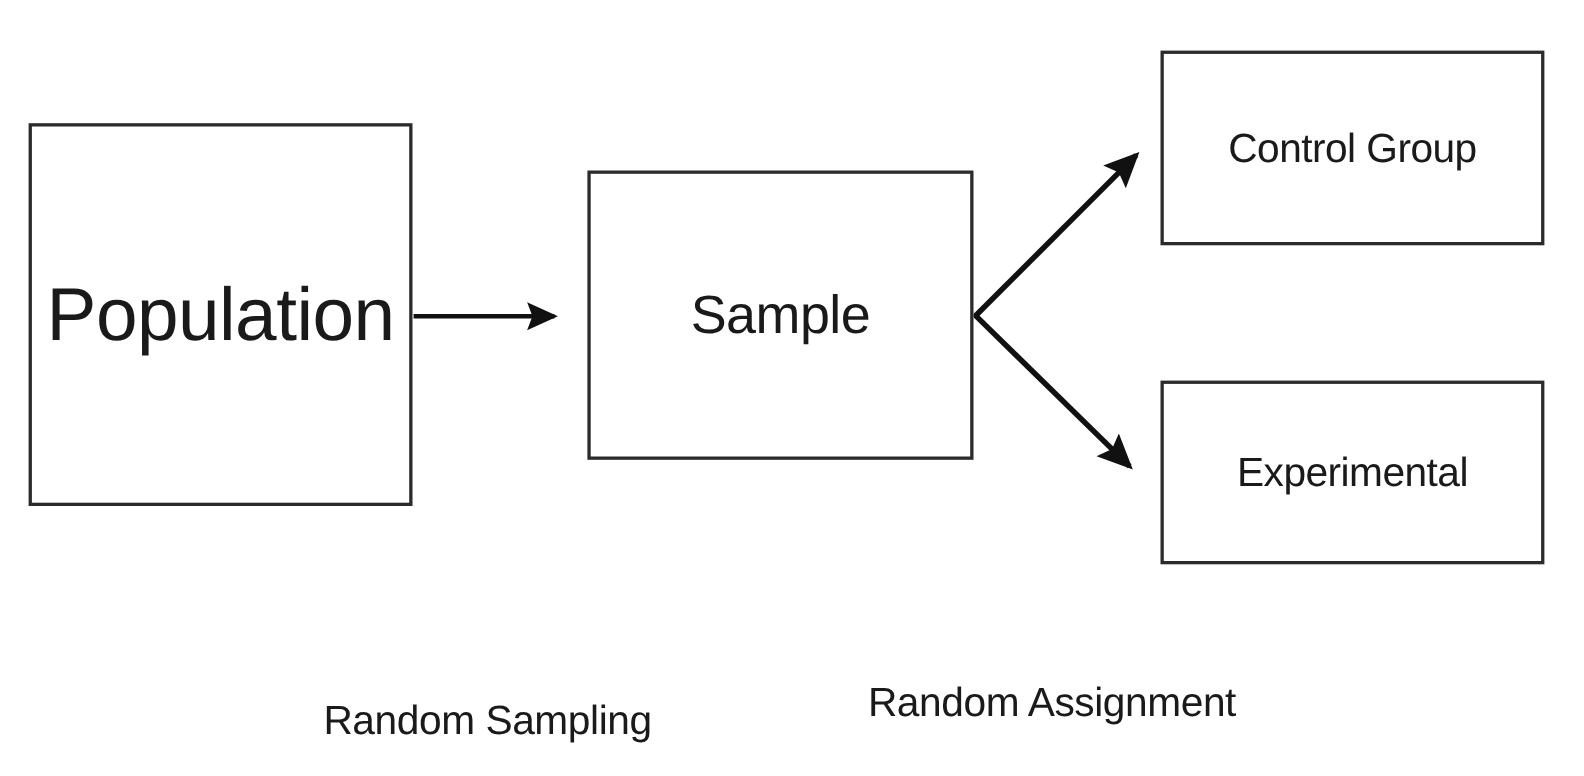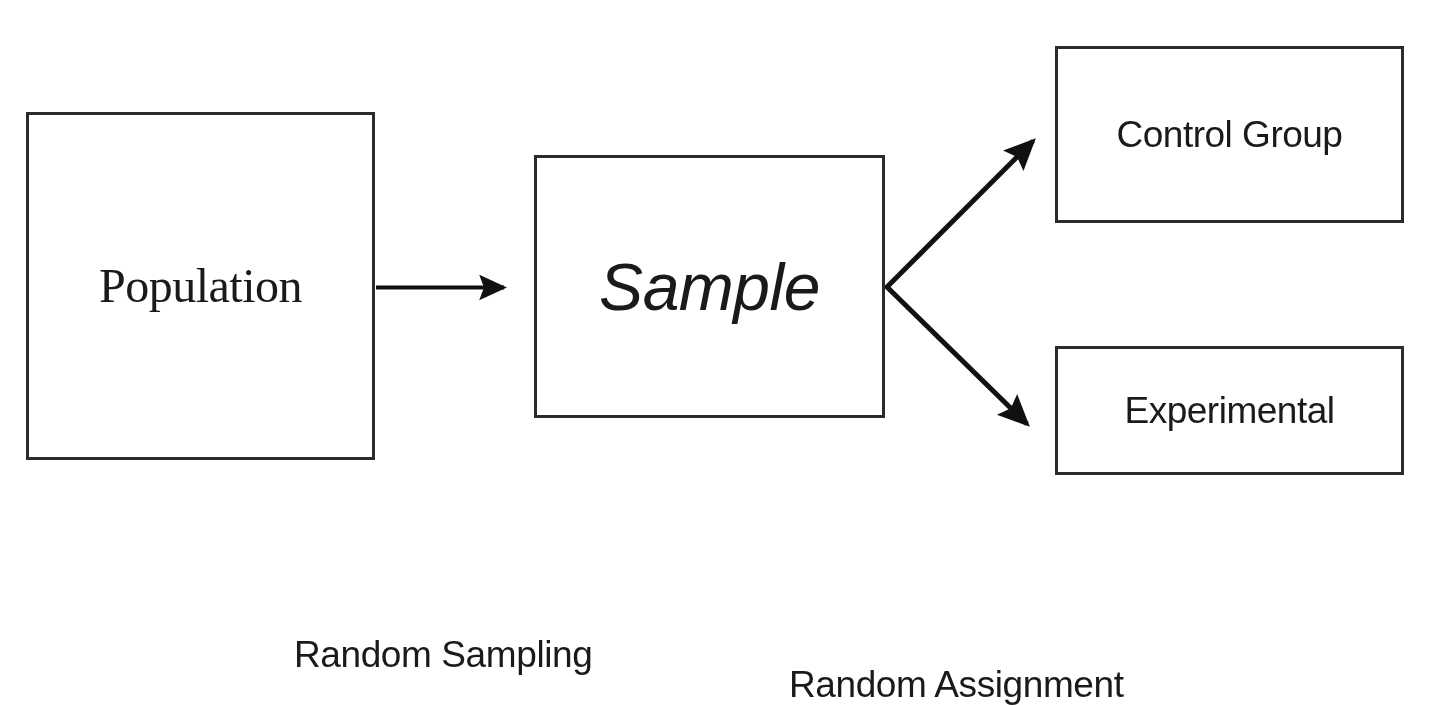--- a/index.html
+++ b/index.html
@@ -37,50 +37,48 @@
     letter-spacing: -0.5px;
   }
   
   #box-population {
     left: 26px;
     top: 112px;
     width: 349px;
     height: 348px;
   }
   #box-population .node-label {
-    font-size: 48px;
+    font-size: 68px;
     line-height: 60px;
     font-weight: 400;
-    font-family: Liberation Serif, serif;
   }
   
   #box-sample {
     left: 534px;
     top: 155px;
     width: 351px;
     height: 263px;
   }
   #box-sample .node-label {
-    font-size: 66px;
+    font-size: 49px;
     line-height: 60px;
     font-weight: 400;
-    font-style: italic;
   }
   
   #box-control {
     left: 1055px;
     top: 46px;
     width: 349px;
     height: 177px;
   }
   #box-experimental {
     left: 1055px;
     top: 346px;
     width: 349px;
-    height: 129px;
+    height: 167px;
   }
   #box-control .node-label,
   #box-experimental .node-label {
     font-size: 37px;
     line-height: 47px;
     font-weight: 400;
   }
   
   #arrow-layer {
     position: absolute;
@@ -98,21 +96,21 @@
     line-height: 42px;
     color: #1a1a1a;
     letter-spacing: -0.4px;
   }
   #caption-random-sampling {
     left: 294px;
     top: 634px;
   }
   #caption-random-assignment {
     left: 789px;
-    top: 664px;
+    top: 618px;
     text-align: center;
   }
 </style>
 </head>
 <body>
 
 <div id="canvas">
 
   <svg id="arrow-layer" viewBox="0 0 1440 705" width="1440" height="705" xmlns="http://www.w3.org/2000/svg">
     <defs>

